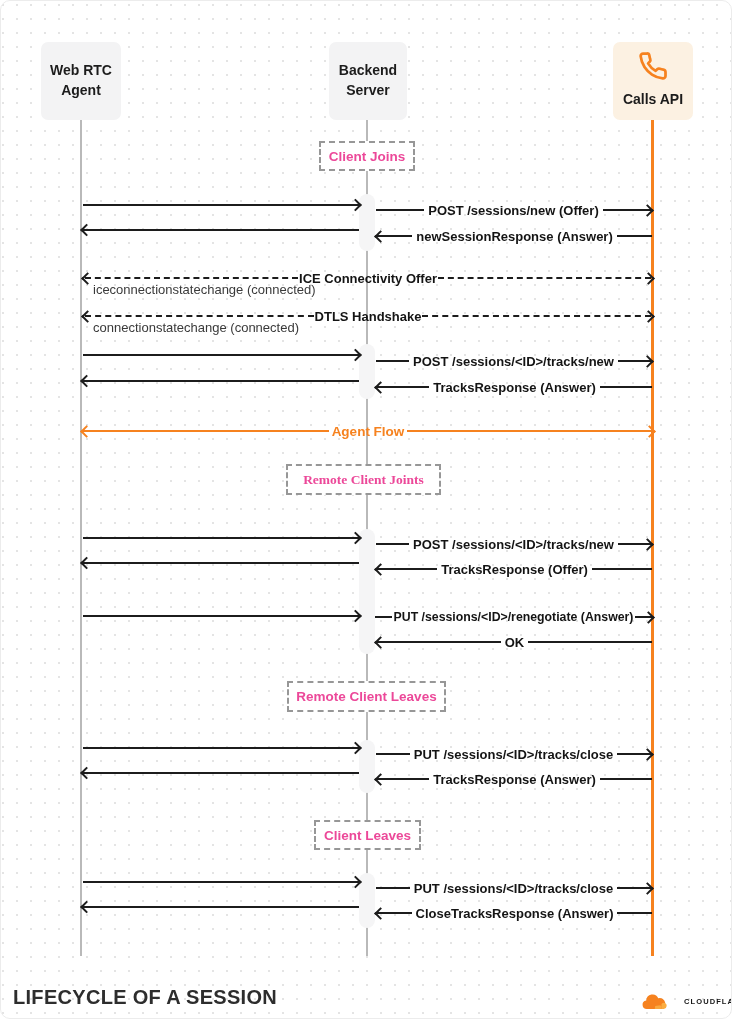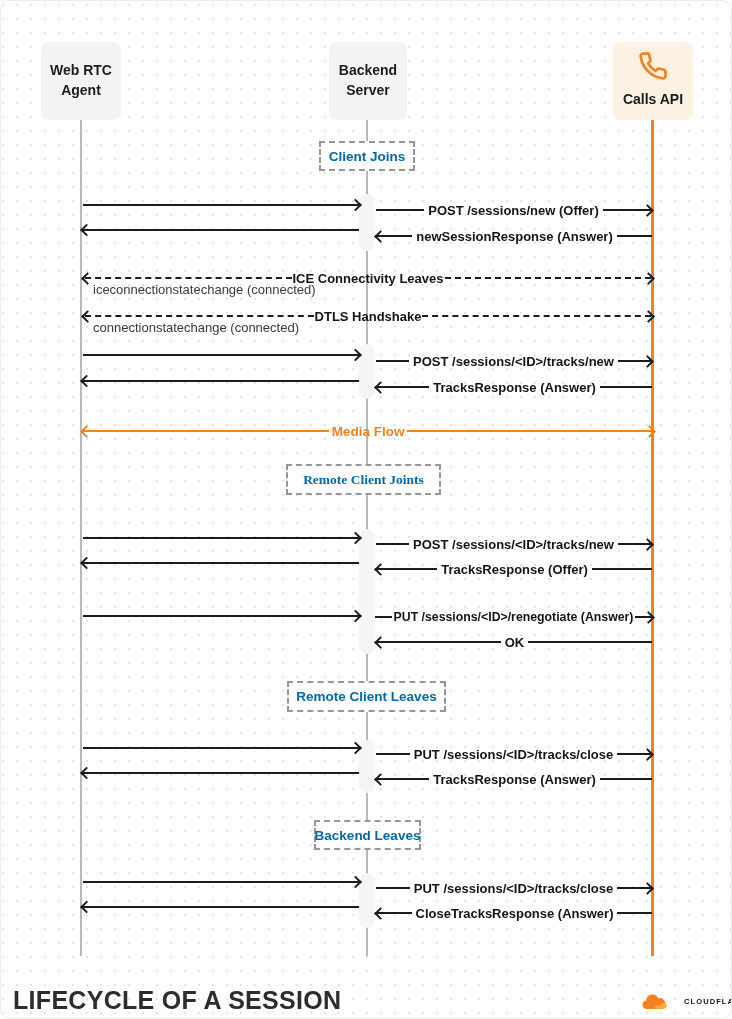--- a/index.html
+++ b/index.html
@@ -40,23 +40,23 @@
   .media{position:absolute;height:18px;display:flex;align-items:center;z-index:3;}
   .media .seg{flex:1;height:2.5px;background:#f6821f;}
   .media .lbl{font-weight:bold;font-size:13.5px;color:#f6821f;white-space:nowrap;padding:0 3px;}
   .media .chev{position:relative;flex:none;top:auto;}
   .media .chev.r{transform:rotate(45deg);margin-left:-9px;}
   .media .chev.l{transform:rotate(-135deg);margin-right:-9px;}
   .sublbl{position:absolute;font-size:13px;color:#3a3a3a;z-index:3;white-space:nowrap;}
   .note{
     position:absolute;border:2px dashed #979797;background:#ffffff;
     display:flex;align-items:center;justify-content:center;
-    font-weight:600;font-size:13.5px;color:#0369a1;white-space:nowrap;z-index:4;box-sizing:border-box;
+    font-weight:600;font-size:13.5px;color:#ec4899;white-space:nowrap;z-index:4;box-sizing:border-box;
   }
-  .title{position:absolute;left:12px;top:985px;font-weight:bold;font-size:25px;color:#2d2d2d;letter-spacing:0.3px;z-index:5;}
+  .title{position:absolute;left:12px;top:985px;font-weight:bold;font-size:20px;color:#2d2d2d;letter-spacing:0.3px;z-index:5;}
   .brand{position:absolute;left:641px;top:992px;display:flex;align-items:center;gap:17px;z-index:5;}
   .brand .word{font-weight:bold;font-size:7.5px;color:#161616;letter-spacing:1.1px;}
 </style>
 </head>
 <body>
 
 <div class="canvas">
 
   <div class="lifeline" style="left:79px;top:119px;width:2px;height:836px;background:#b9b9b9;"></div>
   <div class="lifeline" style="left:365px;top:119px;width:2px;height:836px;background:#b9b9b9;"></div>
@@ -88,21 +88,21 @@
   <div class="note" style="left:318px;top:140px;width:96px;height:30px;">
     <span>Client Joins</span>
   </div>
   <div class="note" style="left:285px;top:463px;width:155px;height:31px;font-family:Liberation Serif, serif;">
     <span>Remote Client Joints</span>
   </div>
   <div class="note" style="left:286px;top:680px;width:159px;height:31px;">
     <span>Remote Client Leaves</span>
   </div>
   <div class="note" style="left:313px;top:819px;width:107px;height:30px;">
-    <span>Backend Leaves</span>
+    <span>Client Leaves</span>
   </div>
 
   <div class="arrow" style="left:82px;top:203px;width:276px;">
       <span class="chev r"></span>
     </div>
   <div class="arrow" style="left:82px;top:228px;width:276px;">
       <span class="chev l"></span>
     </div>
   <div class="arrow" style="left:82px;top:353px;width:276px;">
       <span class="chev r"></span>
@@ -201,39 +201,39 @@
   <div class="msg" style="left:375px;top:903px;width:276px;">
     <span class="chev l"></span>
       <span class="seg"></span>
       <span class="lbl">CloseTracksResponse (Answer)</span>
       <span class="seg"></span>
   </div>
 
   <div class="dashedrow" style="left:83px;top:268px;width:568px;">
     <span class="chev l"></span>
       <span class="seg"></span>
-      <span class="lbl">ICE Connectivity Leaves</span>
+      <span class="lbl">ICE Connectivity Offer</span>
       <span class="seg"></span>
       <span class="chev r"></span>
   </div>
   <div class="sublbl" style="left:92px;top:281px;">iceconnectionstatechange (connected)</div>
 
   <div class="dashedrow" style="left:83px;top:306px;width:568px;">
     <span class="chev l"></span>
       <span class="seg"></span>
       <span class="lbl">DTLS Handshake</span>
       <span class="seg"></span>
       <span class="chev r"></span>
   </div>
   <div class="sublbl" style="left:92px;top:319px;">connectionstatechange (connected)</div>
 
   <div class="media" style="left:82px;top:421px;width:570px;">
     <span class="chev orange l"></span>
       <span class="seg"></span>
-      <span class="lbl">Media Flow</span>
+      <span class="lbl">Agent Flow</span>
       <span class="seg"></span>
       <span class="chev orange r"></span>
   </div>
 
   <div class="title">LIFECYCLE OF A SESSION</div>
   <div class="brand">
     <span style="line-height:0;">
       <svg width="25" height="17" viewBox="0 0 25 17">
         <path fill="#f6821f" d="M19.2 16H4.8A4.3 4.3 0 0 1 4.2 7.45 6.3 6.3 0 0 1 16.3 5.3a4.9 4.9 0 0 1 2.9 10.7z"></path>
         <path fill="#fbad41" d="M19.5 16h2.3a3.2 3.2 0 0 0 .4-6.3 3.4 3.4 0 0 0-2.7 1.2z"></path>

